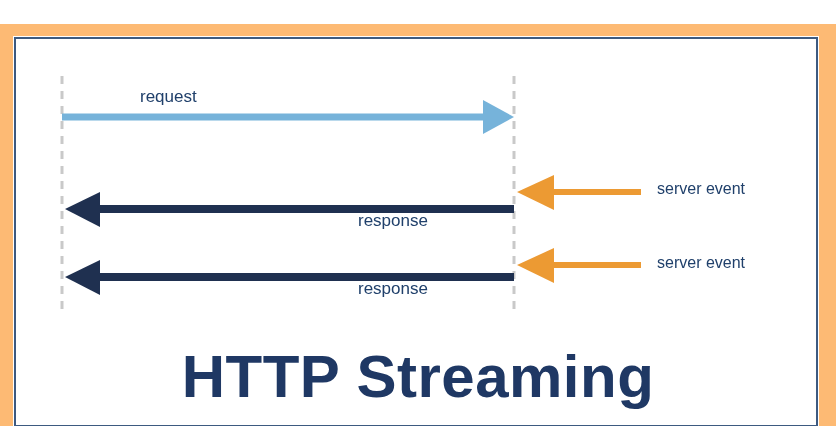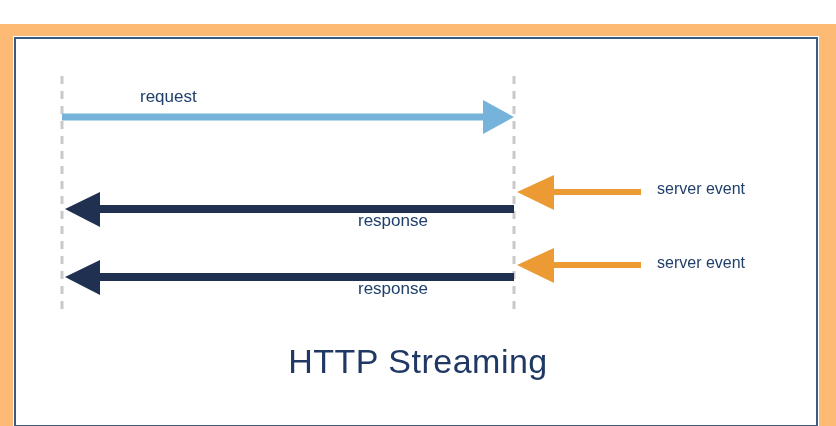--- a/index.html
+++ b/index.html
@@ -97,22 +97,22 @@
     font-size: 16px;
     color: #20406b;
   }
 
   #diagram-title {
     position: absolute;
     left: 0;
     top: 318px;
     width: 836px;
     text-align: center;
-    font-size: 34px;
-    font-weight: 400;
+    font-size: 60px;
+    font-weight: 700;
     letter-spacing: 0.5px;
     color: #1f3864;
     font-family: "Liberation Sans", sans-serif;
   }
 </style>
 </head>
 <body>
 
 <div id="page">
 

